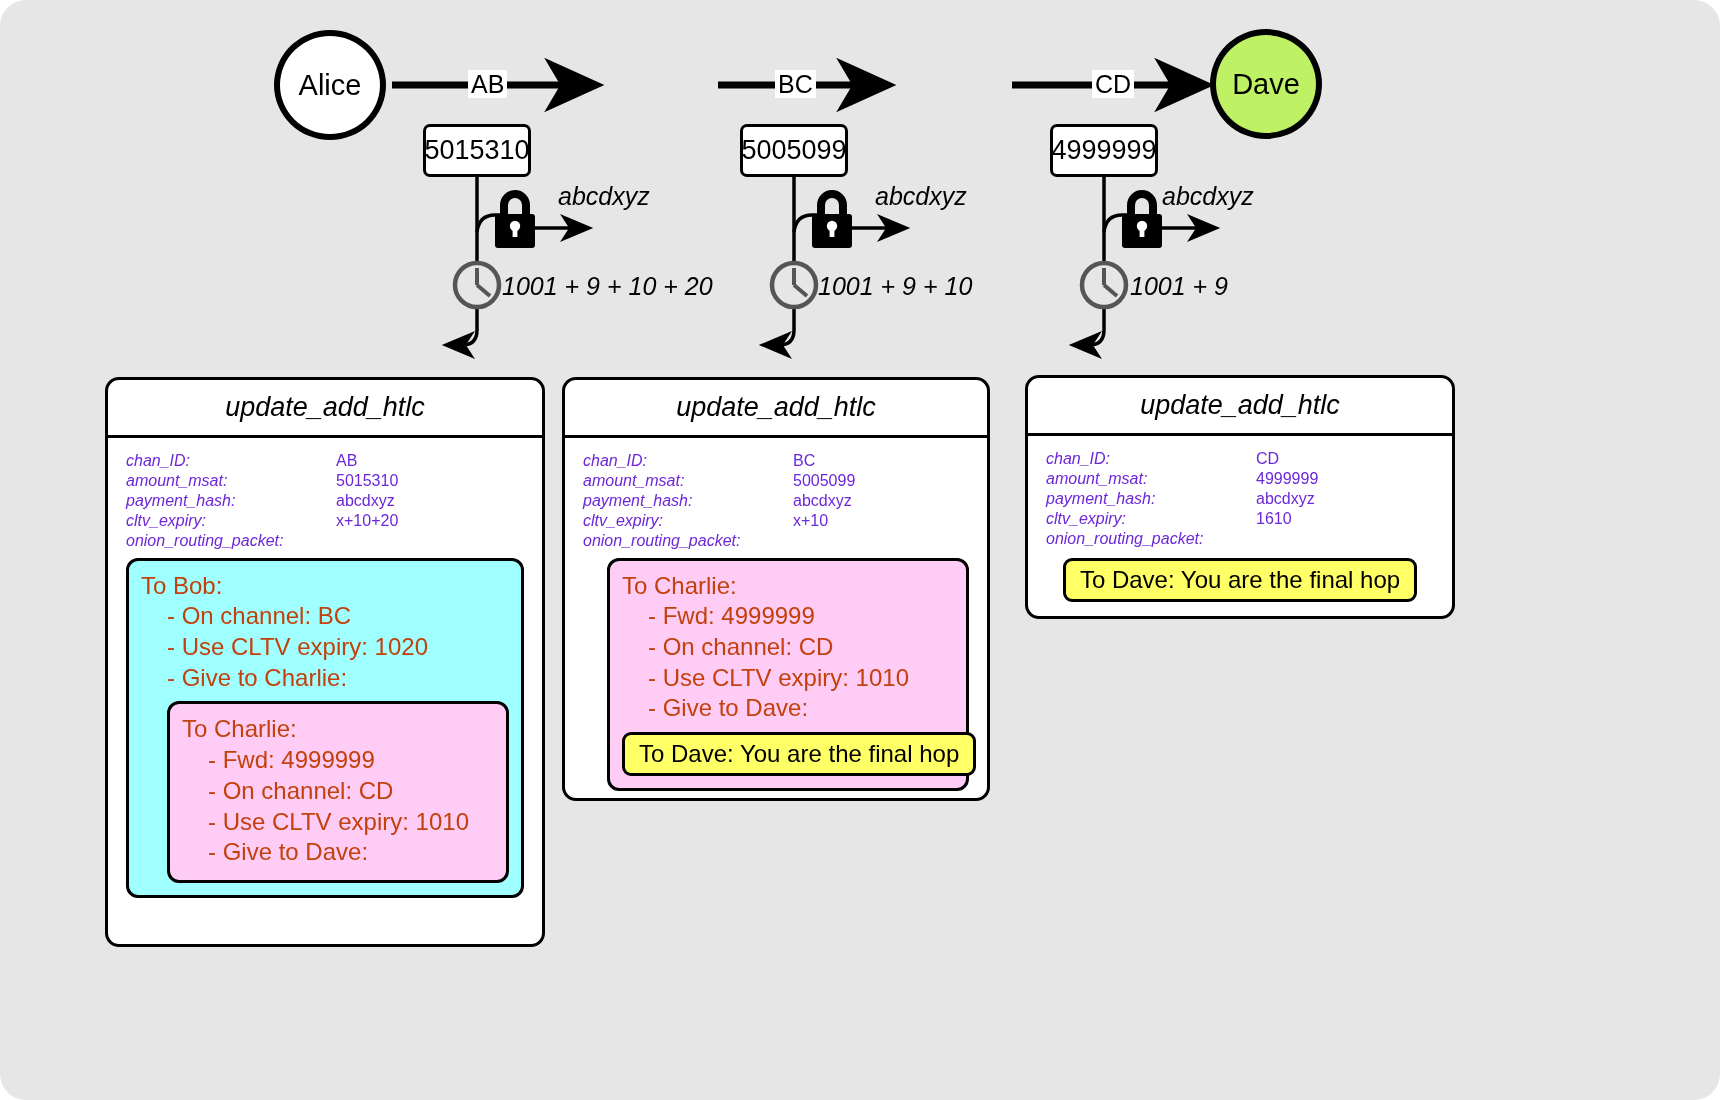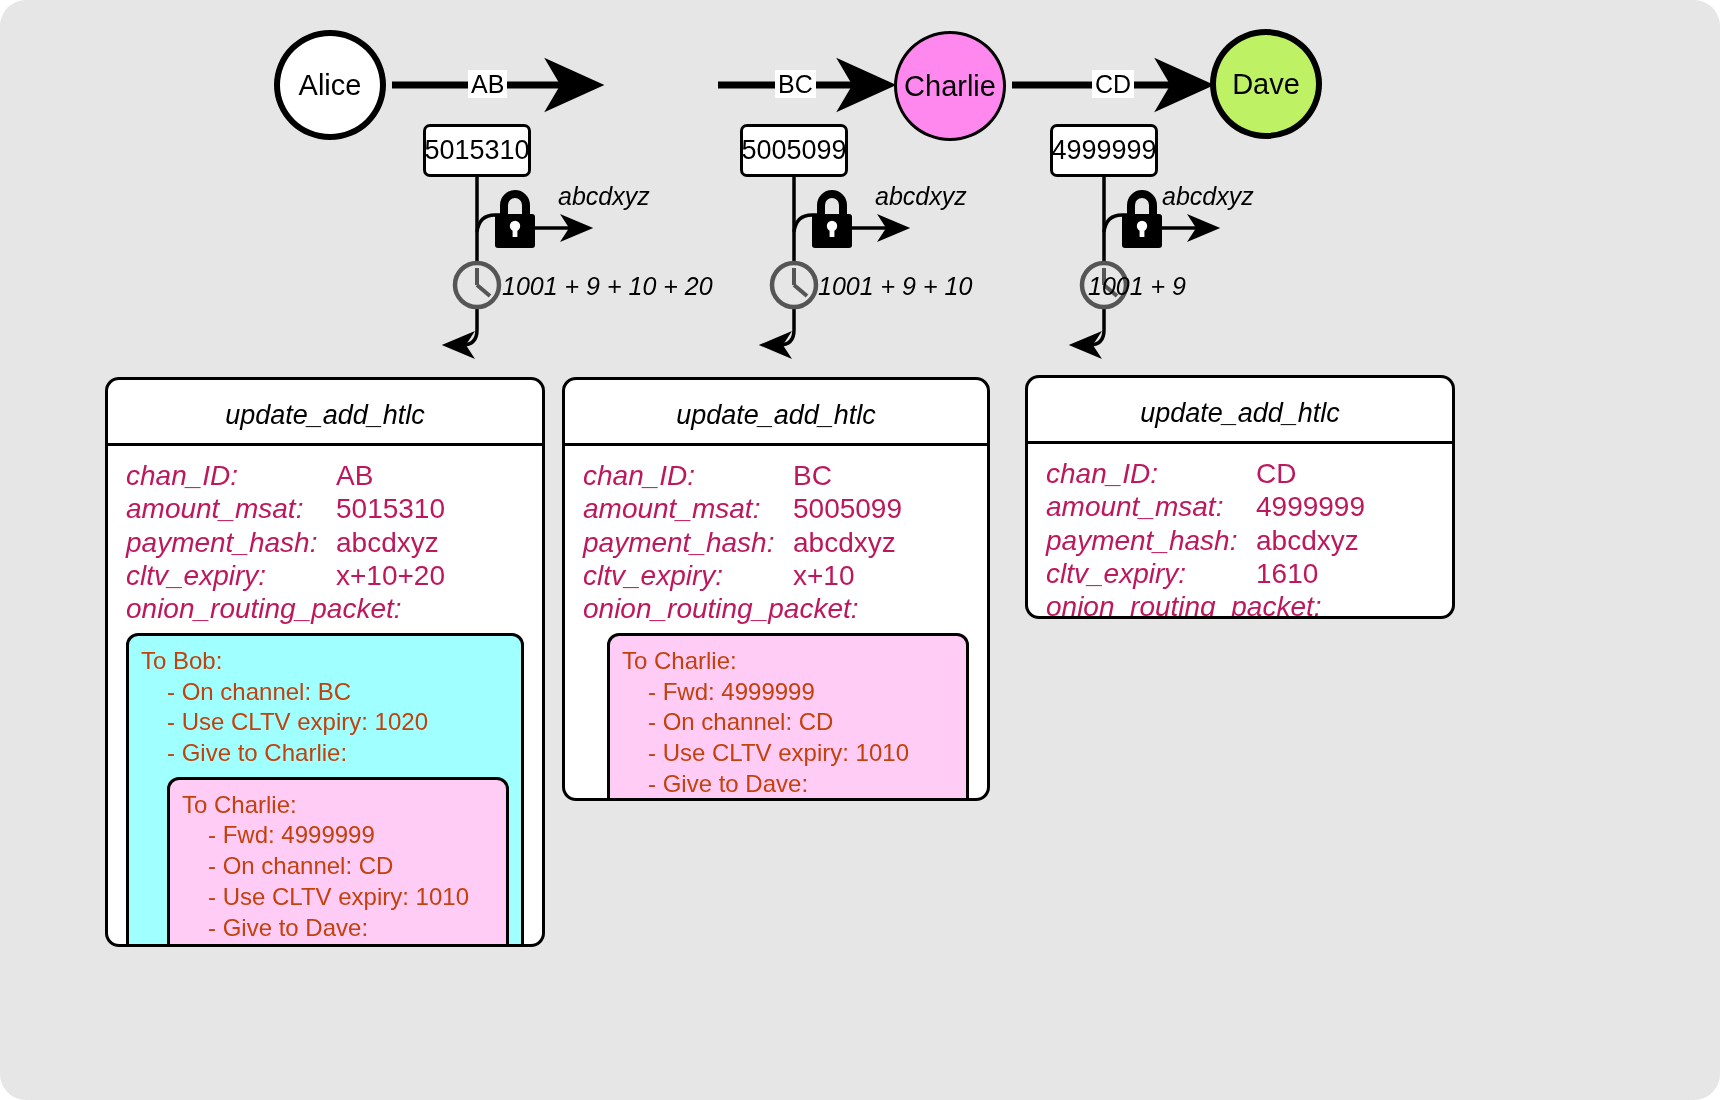--- a/index.html
+++ b/index.html
@@ -63,28 +63,28 @@
     border:3px solid #000;
     border-radius:14px;
     box-sizing:border-box;
     overflow:hidden;
   }
   .card-title{
     text-align:center;
     font-style:italic;
     font-size:27px;
     color:#000;
-    padding:20px 0 12px 0;
+    padding:12px 0 12px 0;
     border-bottom:3px solid #000;
   }
   .card-body{padding:14px 18px 16px 18px;}
   .field-row{
     display:flex;
-    font-size:28px;
-    color:#be185d;
+    font-size:16px;
+    color:#6d28d9;
     line-height:1.12;
     margin-bottom:2px;
   }
   .field-key{
     font-style:italic;
     width:210px;
     flex:0 0 auto;
     white-space:nowrap;
   }
   .field-val{white-space:nowrap;}
@@ -192,23 +192,20 @@
     <g>
       <circle cx="1104" cy="285" r="22" fill="#e6e6e6" stroke="#555" stroke-width="4.5"></circle>
       <line x1="1104" y1="285" x2="1104" y2="268" stroke="#555" stroke-width="4"></line>
       <line x1="1104" y1="285" x2="1117" y2="296" stroke="#555" stroke-width="4"></line>
     </g>
   </svg>
 
   <div class="node thick" style="left:274px;top:30px;width:112px;height:110px;background:#ffffff;">
     <span>Alice</span>
   </div>
-  <div class="node thin" style="left:894px;top:31px;width:112px;height:110px;background:#ff88ee;">
-    <span>Charlie</span>
-  </div>
   <div class="node thick" style="left:1210px;top:29px;width:112px;height:110px;background:#bef264;">
     <span>Dave</span>
   </div>
 
   <div class="chan-label" style="left:468px;top:70px;">AB</div>
   <div class="chan-label" style="left:775px;top:70px;">BC</div>
   <div class="chan-label" style="left:1092px;top:70px;">CD</div>
 
   <div class="amt-box" style="left:423px;top:124px;width:108px;height:53px;">
     <span>5015310</span>
@@ -219,21 +216,21 @@
   <div class="amt-box" style="left:1050px;top:124px;width:108px;height:53px;">
     <span>4999999</span>
   </div>
 
   <div class="anno" style="left:558px;top:182px;">abcdxyz</div>
   <div class="anno" style="left:875px;top:182px;">abcdxyz</div>
   <div class="anno" style="left:1162px;top:182px;">abcdxyz</div>
 
   <div class="anno" style="left:502px;top:272px;">1001 + 9 + 10 + 20</div>
   <div class="anno" style="left:818px;top:272px;text-align:center;">1001 + 9 + 10</div>
-  <div class="anno" style="left:1088px;top:272px;">1001 + 9</div>
+  <div class="anno" style="left:1130px;top:272px;">1001 + 9</div>
 
   <div class="card" style="left:105px;top:377px;width:440px;height:570px;">
     <div class="card-title">update_add_htlc</div>
     <div class="card-body">
       <div class="field-row">
         <span class="field-key">chan_ID:</span>
         <span class="field-val">AB</span>
       </div>
       <div class="field-row">
         <span class="field-key">amount_msat:</span>

